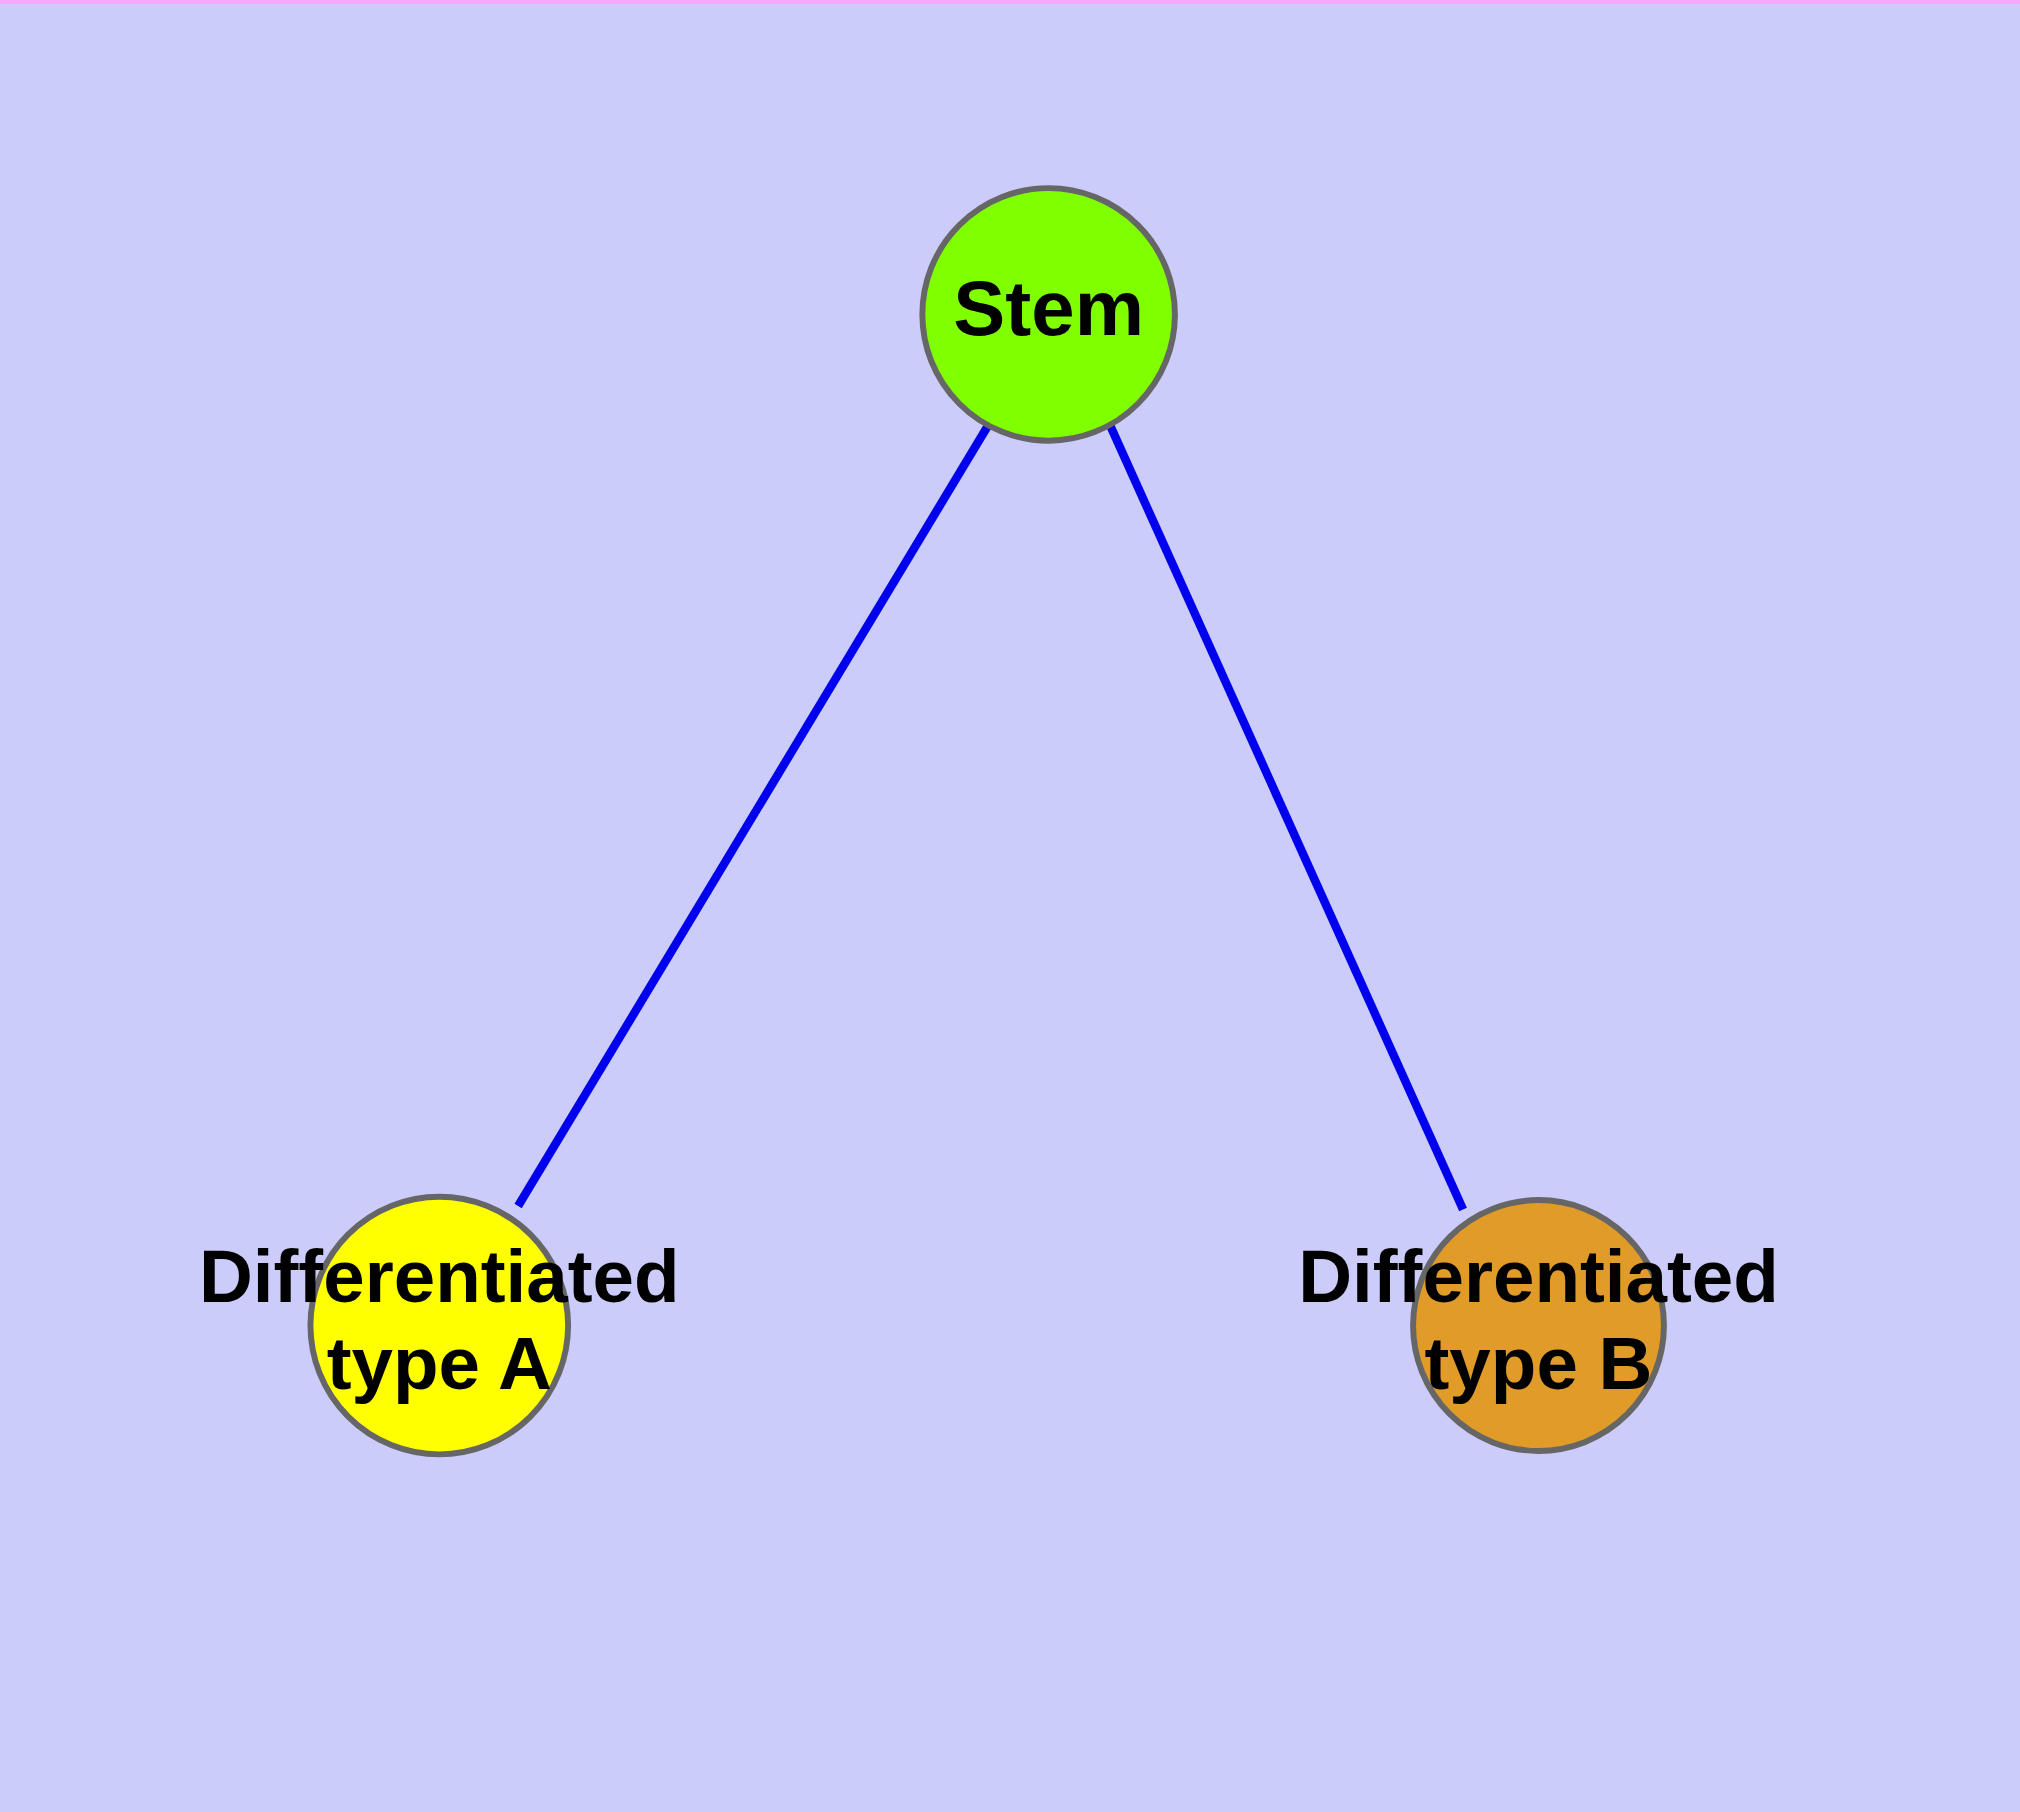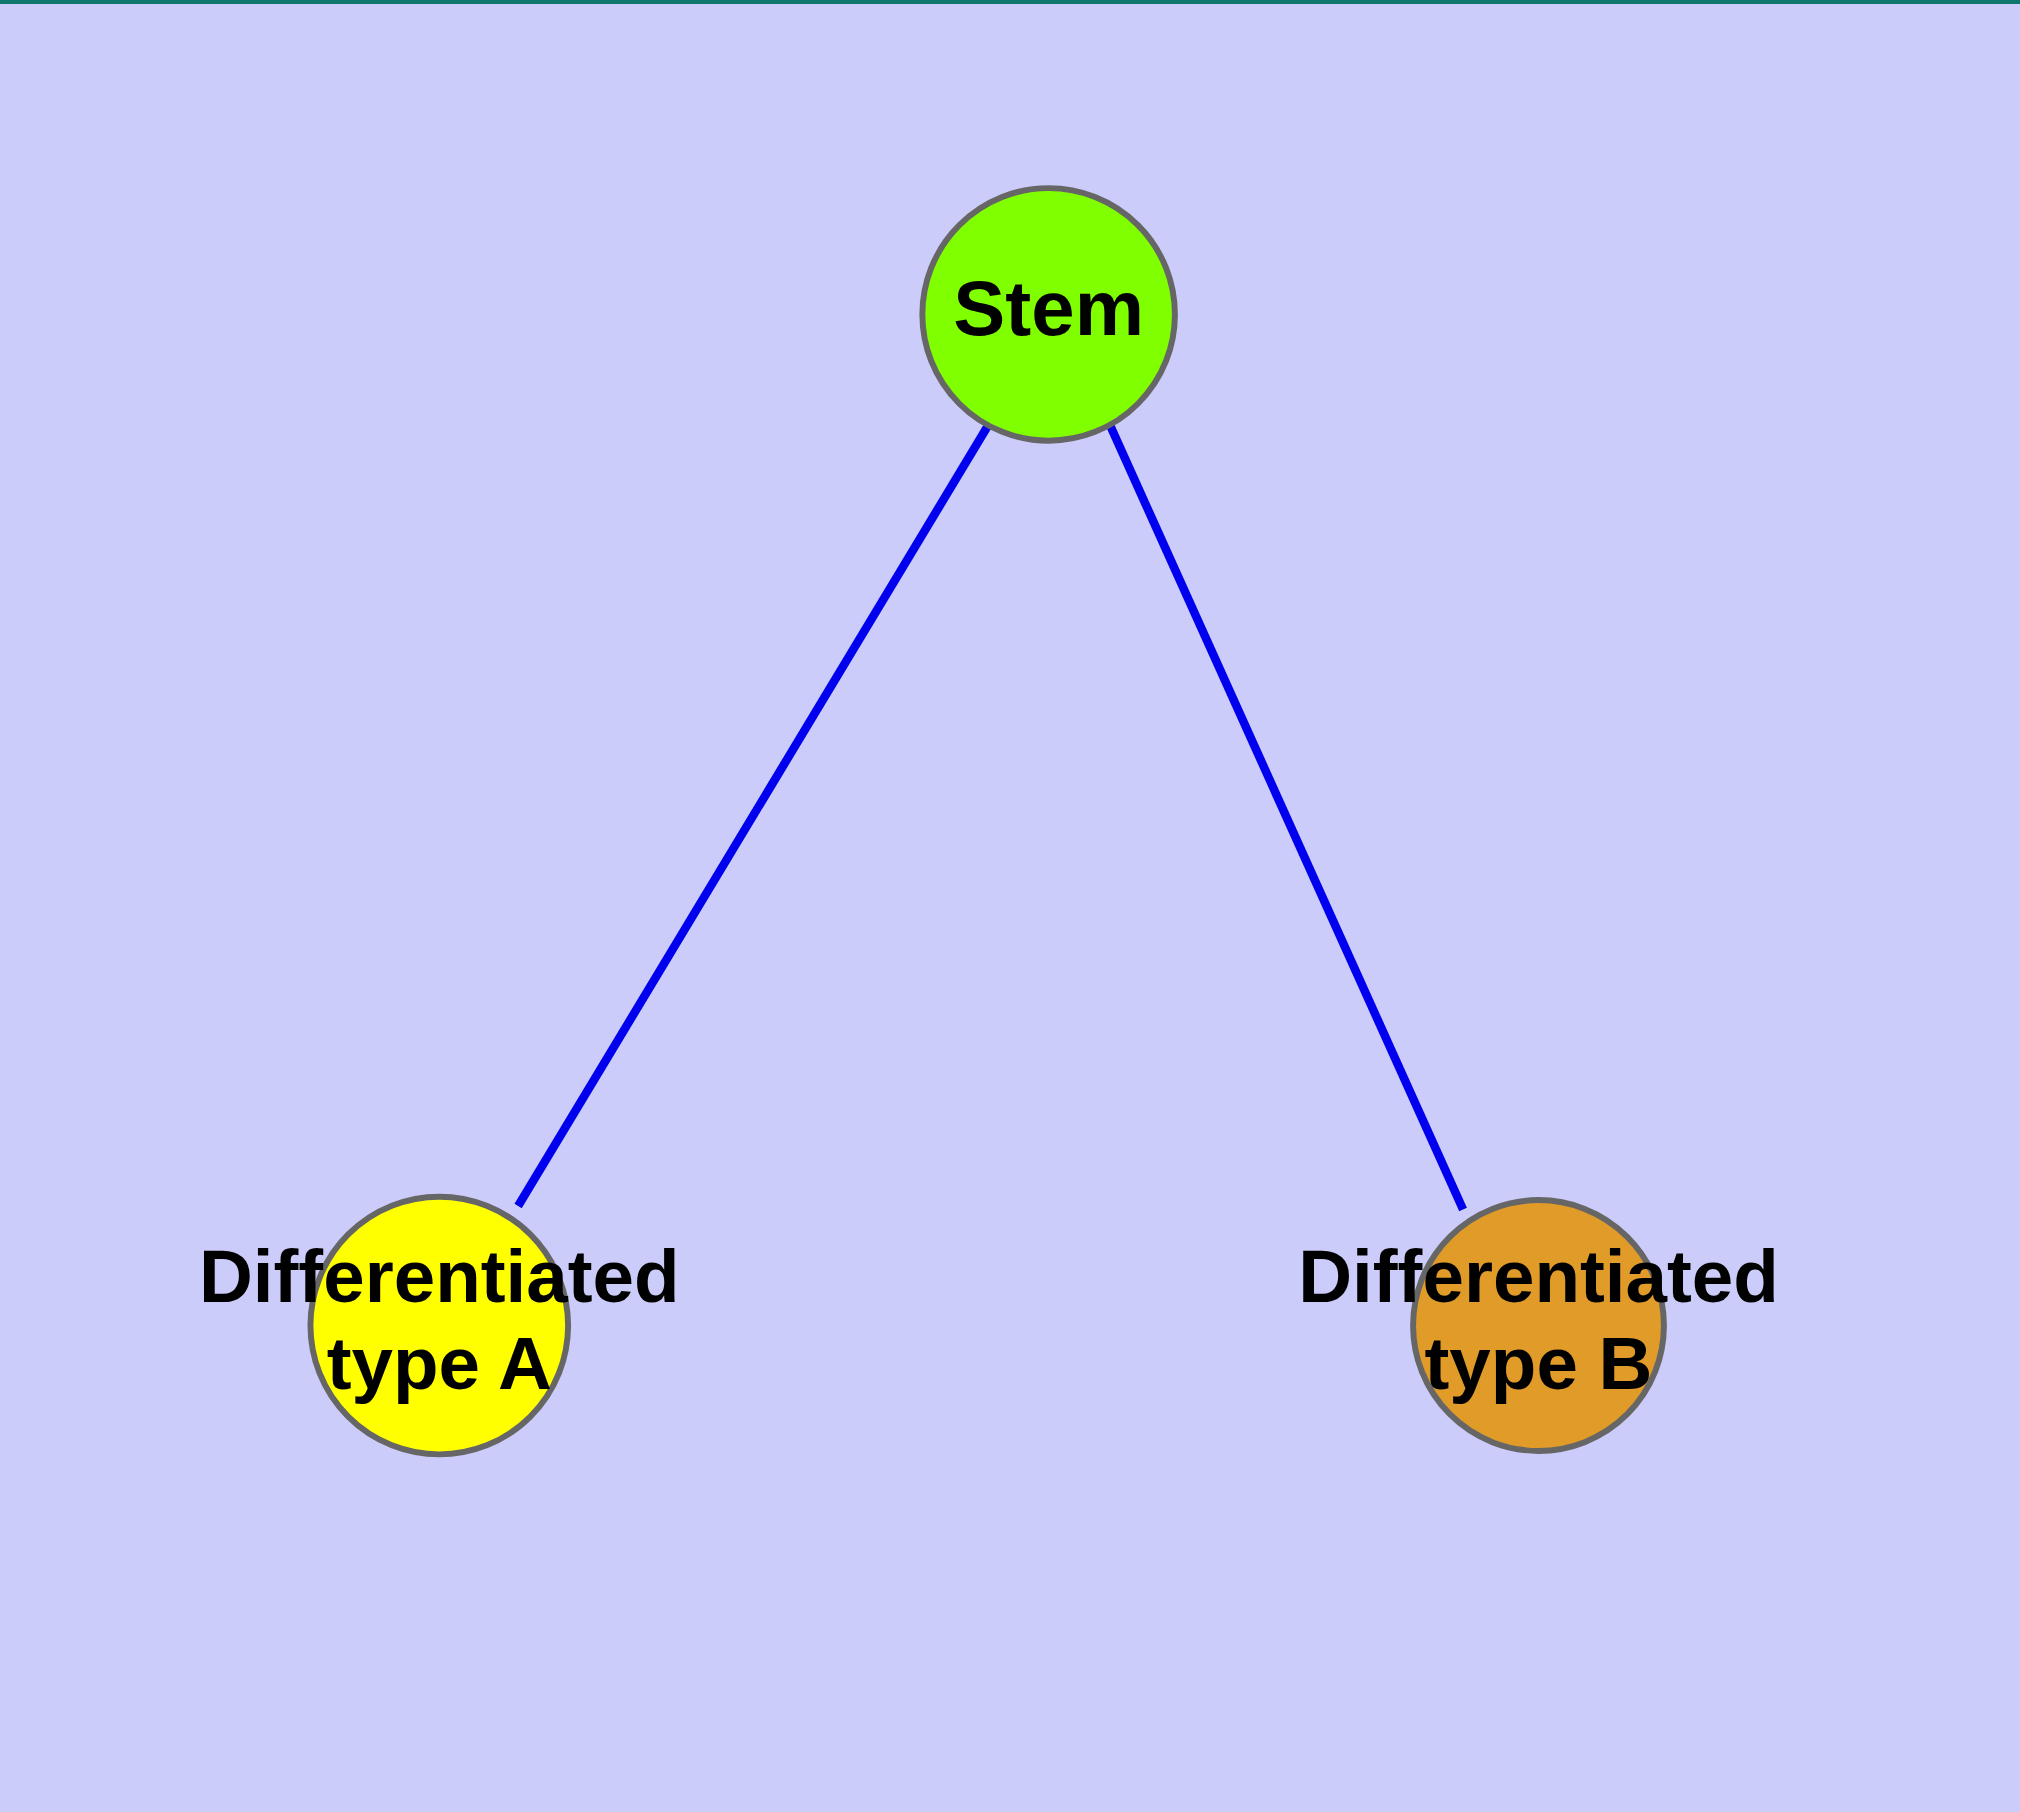--- a/index.html
+++ b/index.html
@@ -5,21 +5,21 @@
 <style>
   html, body {
     margin: 0;
     padding: 0;
     background: #ffffff;
   }
   #canvas {
     position: relative;
     width: 2021px;
     height: 1812px;
-    background: #0f766e;
+    background: #f0abfc;
     overflow: hidden;
     font-family: "Liberation Sans", "DejaVu Sans", sans-serif;
   }
   #plot-area {
     position: absolute;
     left: 0;
     top: 4.2px;
     width: 2021px;
     height: 1808px;
     background: #ccccfa;

